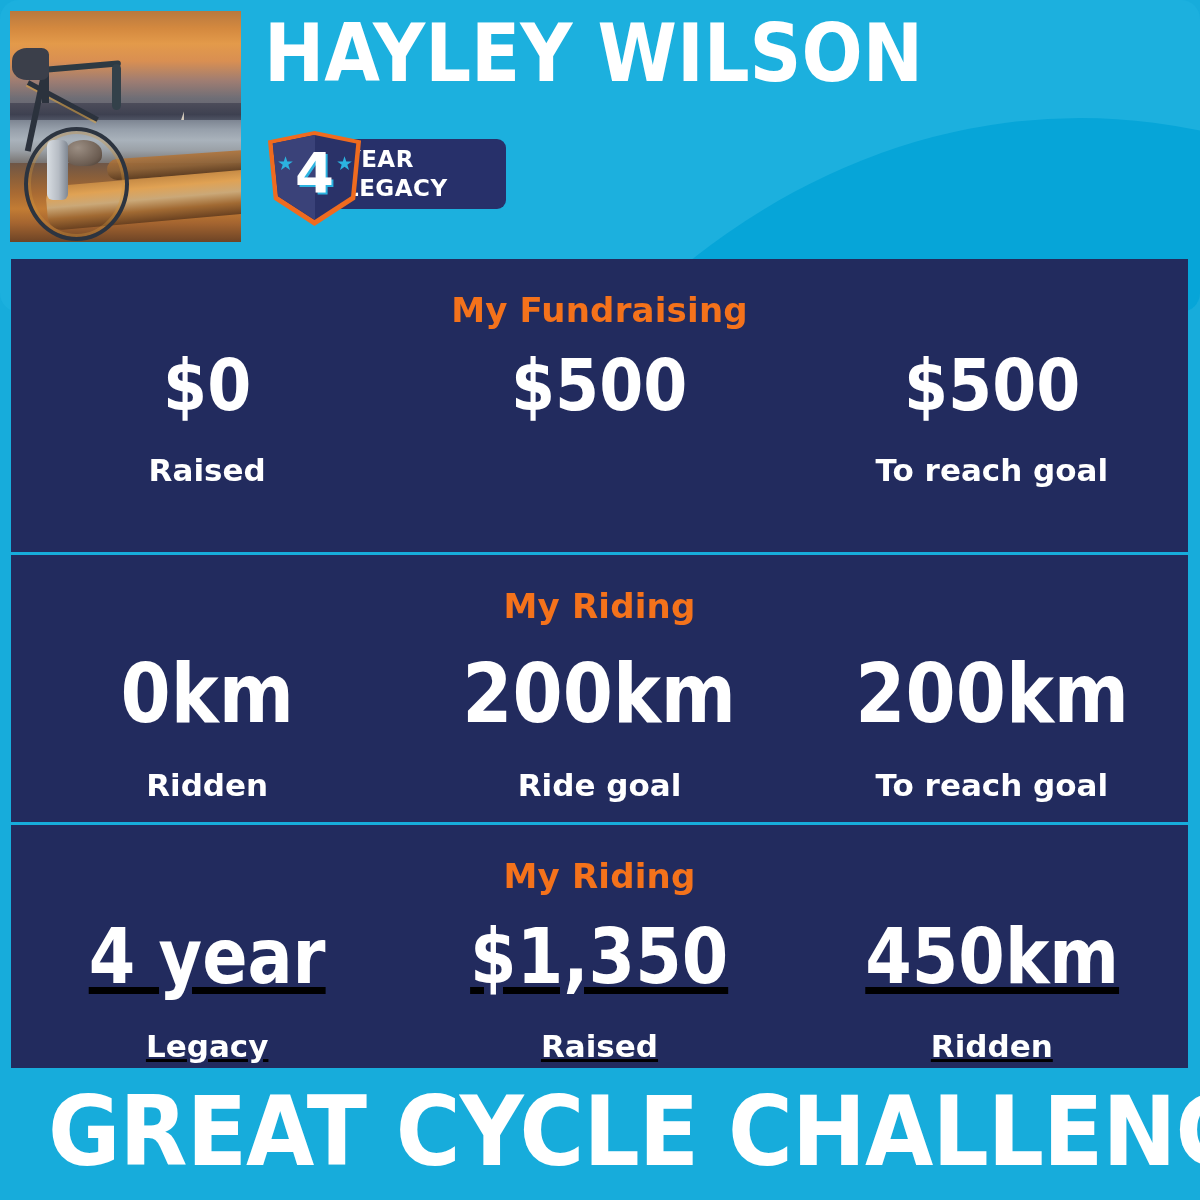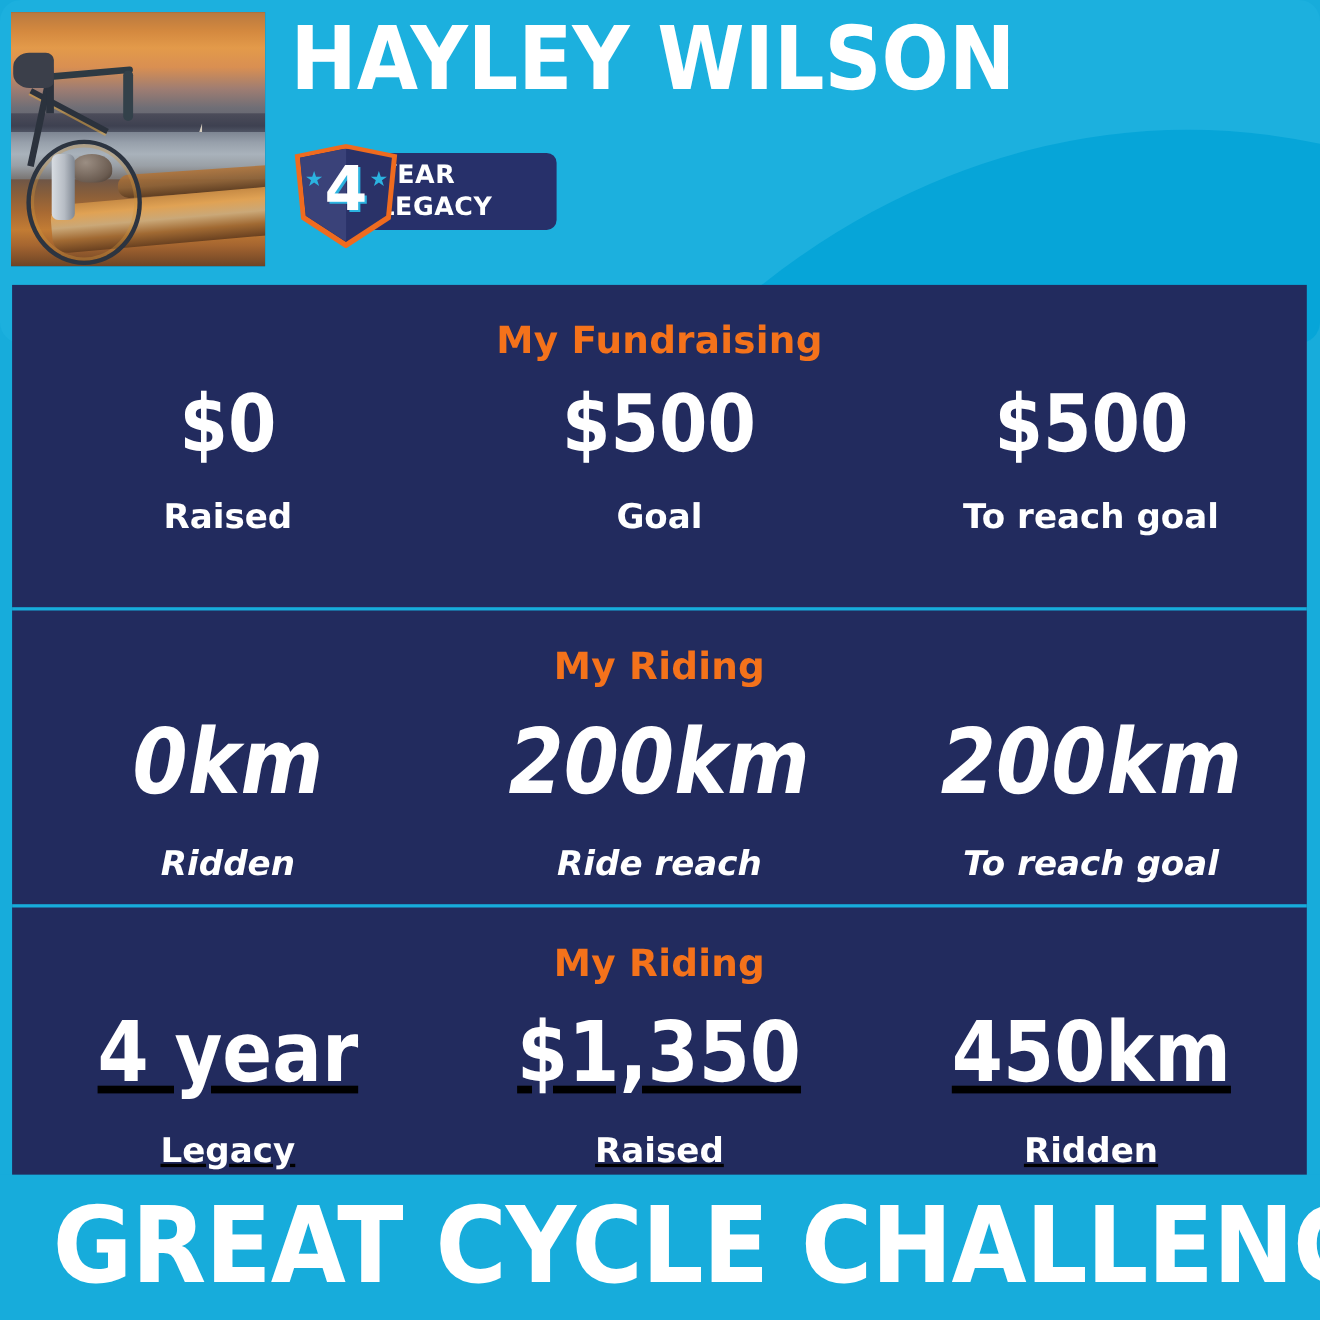--- a/index.html
+++ b/index.html
@@ -318,21 +318,21 @@
     font-weight: 700;
     font-size: 31px;
     line-height: 1;
     white-space: nowrap;
   }
   
   .sec-fundraising .cols      { margin-top: 22px; }
   .sec-fundraising .stat-value{ font-size: 72px; }
   .sec-fundraising .stat-label{ margin-top: 34px; }
 
-  .sec-riding .cols           { margin-top: 30px; font-style: italic; }
+  .sec-riding .cols           { margin-top: 30px; }
   .sec-riding .stat-value     { font-size: 82px; }
   .sec-riding .stat-label     { margin-top: 35px; }
 
   .sec-history .cols          { margin-top: 26px; text-decoration: underline; }
   .sec-history .stat-value    { font-size: 76px; }
   .sec-history .stat-label    { margin-top: 36px; }
 
   
   .footer {
     position: absolute;
@@ -409,39 +409,38 @@
 
     <div class="section sec-fundraising">
       <div class="section-title">My Fundraising</div>
       <div class="cols">
         <div class="col">
           <div class="stat-value">$0</div>
           <div class="stat-label">Raised</div>
         </div>
         <div class="col">
           <div class="stat-value">$500</div>
-          <div class="stat-label">Goal</div>
         </div>
         <div class="col">
           <div class="stat-value">$500</div>
           <div class="stat-label">To reach goal</div>
         </div>
       </div>
     </div>
 
     <div class="section sec-riding">
       <div class="section-title">My Riding</div>
       <div class="cols">
         <div class="col">
           <div class="stat-value">0km</div>
           <div class="stat-label">Ridden</div>
         </div>
         <div class="col">
           <div class="stat-value">200km</div>
-          <div class="stat-label">Ride reach</div>
+          <div class="stat-label">Ride goal</div>
         </div>
         <div class="col">
           <div class="stat-value">200km</div>
           <div class="stat-label">To reach goal</div>
         </div>
       </div>
     </div>
 
     <div class="section sec-history">
       <div class="section-title">My Riding</div>

